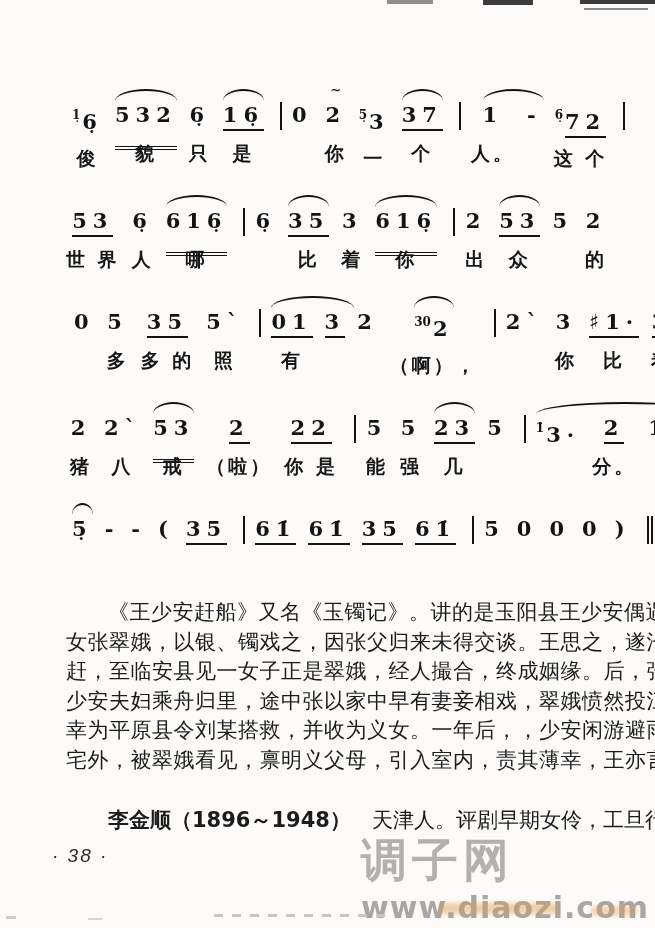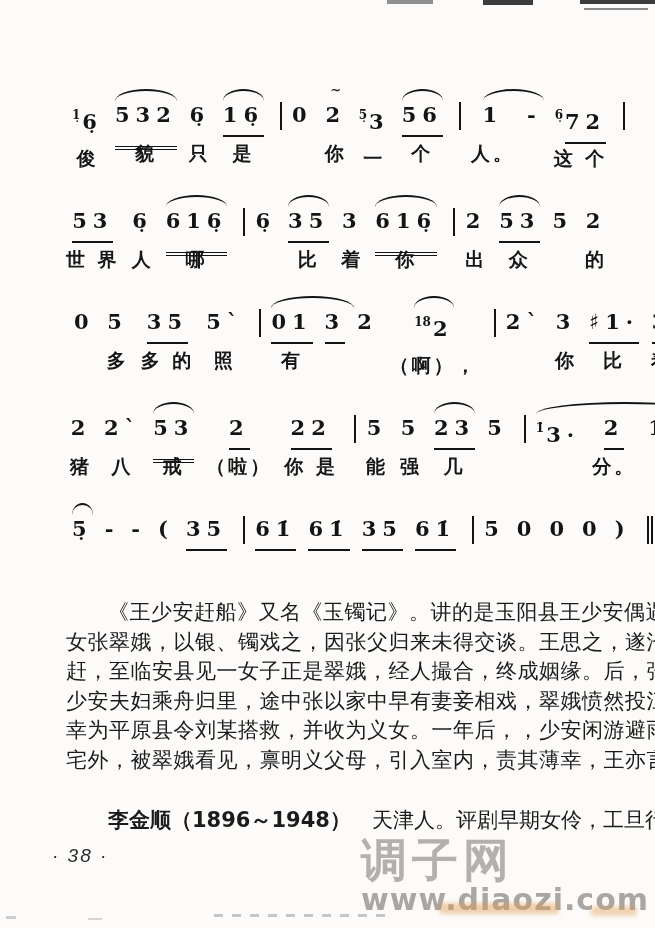--- a/index.html
+++ b/index.html
@@ -14,21 +14,21 @@
   .bar-c-line{top:8px;left:584px;width:64px;height:2px;background:#8a8a8a;}
 
   
   .music{position:absolute;top:100px;left:0;width:655px;}
   .music-line{display:flex;align-items:flex-start;margin-bottom:34px;}
   .grp{display:flex;flex-direction:column;align-items:center;margin-right:12px;}
   .note-wrap{position:relative;min-height:32px;}
   .note{display:inline-block;font-family:"DejaVu Serif","Liberation Serif",serif;font-weight:bold;
         font-size:21px;color:#141414;line-height:30px;white-space:nowrap;}
   .ntext{letter-spacing:6px;padding-right:0;}
-  .u1 .ntext{border-bottom:2px solid #141414;padding-bottom:8px;}
+  .u1 .ntext{border-bottom:2px solid #141414;padding-bottom:2px;}
   .u2 .ntext{border-bottom:4px double #141414;padding-bottom:19px;}
   .grace{font-size:12px;font-weight:bold;letter-spacing:0;vertical-align:10px;margin-right:2px;}
   .slur{position:absolute;top:-11px;left:0;width:100%;height:10px;
         border-top:2px solid #141414;border-radius:50% 50% 0 0/100% 100% 0 0;pointer-events:none;}
   .orn{position:absolute;top:-18px;left:50%;transform:translateX(-50%);font-size:13px;font-weight:bold;}
   .lyr{margin-top:9px;font-size:19px;font-weight:bold;letter-spacing:3px;white-space:nowrap;color:#161616;}
   .bar{width:2px;height:28px;background:#141414;margin:2px 10px 0 4px;flex:none;}
   .bar.double{box-shadow:4px 0 0 #141414;margin-right:16px;}
 
   
@@ -37,21 +37,21 @@
   .syn-line.indent{text-indent:2em;}
   .bio{position:absolute;top:806px;left:66px;width:560px;margin:0;font-size:21px;line-height:29px;
        text-indent:2em;white-space:nowrap;}
   .bio b{font-weight:bold;}
 
   
   .page-number{position:absolute;top:845px;left:52px;font-family:Liberation Sans, sans-serif;
                font-style:italic;font-size:19px;color:#2a2a2a;letter-spacing:2px;}
   .watermark{position:absolute;top:836px;right:6px;line-height:1.05;}
   .wm-cn{font-size:46px;font-weight:bold;letter-spacing:5px;color:#b3b0b0;}
-  .wm-url{font-size:30px;font-weight:bold;color:#a9a6a6;letter-spacing:1px;}
+  .wm-url{font-size:30px;font-weight:bold;color:#a9a6a6;letter-spacing:1px;margin-top:8px;}
   .wm-orange-1{position:absolute;top:903px;right:96px;width:120px;height:11px;
                background:rgba(222,156,78,0.45);filter:blur(2px);border-radius:3px;}
   .wm-orange-2{position:absolute;top:906px;right:18px;width:46px;height:10px;
                background:rgba(222,156,78,0.4);filter:blur(2px);border-radius:3px;}
 
   
   .smudge-1{top:916px;left:6px;width:10px;height:3px;background:#cdcdcd;}
   .smudge-2{top:918px;left:88px;width:14px;height:2px;background:#d5d5d5;}
   .smudge-3{top:914px;left:214px;width:172px;height:3px;
             background:repeating-linear-gradient(90deg,#c6c6c6 0 9px,transparent 9px 18px);}
@@ -90,21 +90,21 @@
         </div>
         <div class="grp">
           <div class="note-wrap"><div class="orn">~</div><span class="note"><span class="ntext">2</span></span></div>
           <div class="lyr">你</div>
         </div>
         <div class="grp">
           <div class="note-wrap"><span class="note"><sup class="grace">5̣</sup><span class="ntext">3</span></span></div>
           <div class="lyr">一</div>
         </div>
         <div class="grp">
-          <div class="note-wrap"><div class="slur"></div><span class="note u1"><span class="ntext">56</span></span></div>
+          <div class="note-wrap"><div class="slur"></div><span class="note u1"><span class="ntext">37</span></span></div>
           <div class="lyr">个</div>
         </div>
         <div class="bar"></div>
         <div class="grp">
           <div class="note-wrap"><div class="slur" style="width: 300%;"></div><span class="note"><span class="ntext">1</span></span></div>
           <div class="lyr">人。</div>
         </div>
         <div class="grp">
           <div class="note-wrap"><span class="note"><span class="ntext">-</span></span></div>
         </div>
@@ -181,21 +181,21 @@
           <div class="note-wrap"><div class="slur" style="width: 200%;"></div><span class="note u1"><span class="ntext">01</span></span></div>
           <div class="lyr">有</div>
         </div>
         <div class="grp">
           <div class="note-wrap"><span class="note u1"><span class="ntext">3</span></span></div>
         </div>
         <div class="grp">
           <div class="note-wrap"><span class="note"><span class="ntext">2</span></span></div>
         </div>
         <div class="grp">
-          <div class="note-wrap"><div class="slur"></div><span class="note"><sup class="grace">18</sup><span class="ntext">2</span></span></div>
+          <div class="note-wrap"><div class="slur"></div><span class="note"><sup class="grace">30</sup><span class="ntext">2</span></span></div>
           <div class="lyr">（啊），</div>
         </div>
         <div class="bar"></div>
         <div class="grp">
           <div class="note-wrap"><span class="note"><span class="ntext">2ˋ</span></span></div>
         </div>
         <div class="grp">
           <div class="note-wrap"><span class="note"><span class="ntext">3</span></span></div>
           <div class="lyr">你</div>
         </div>

